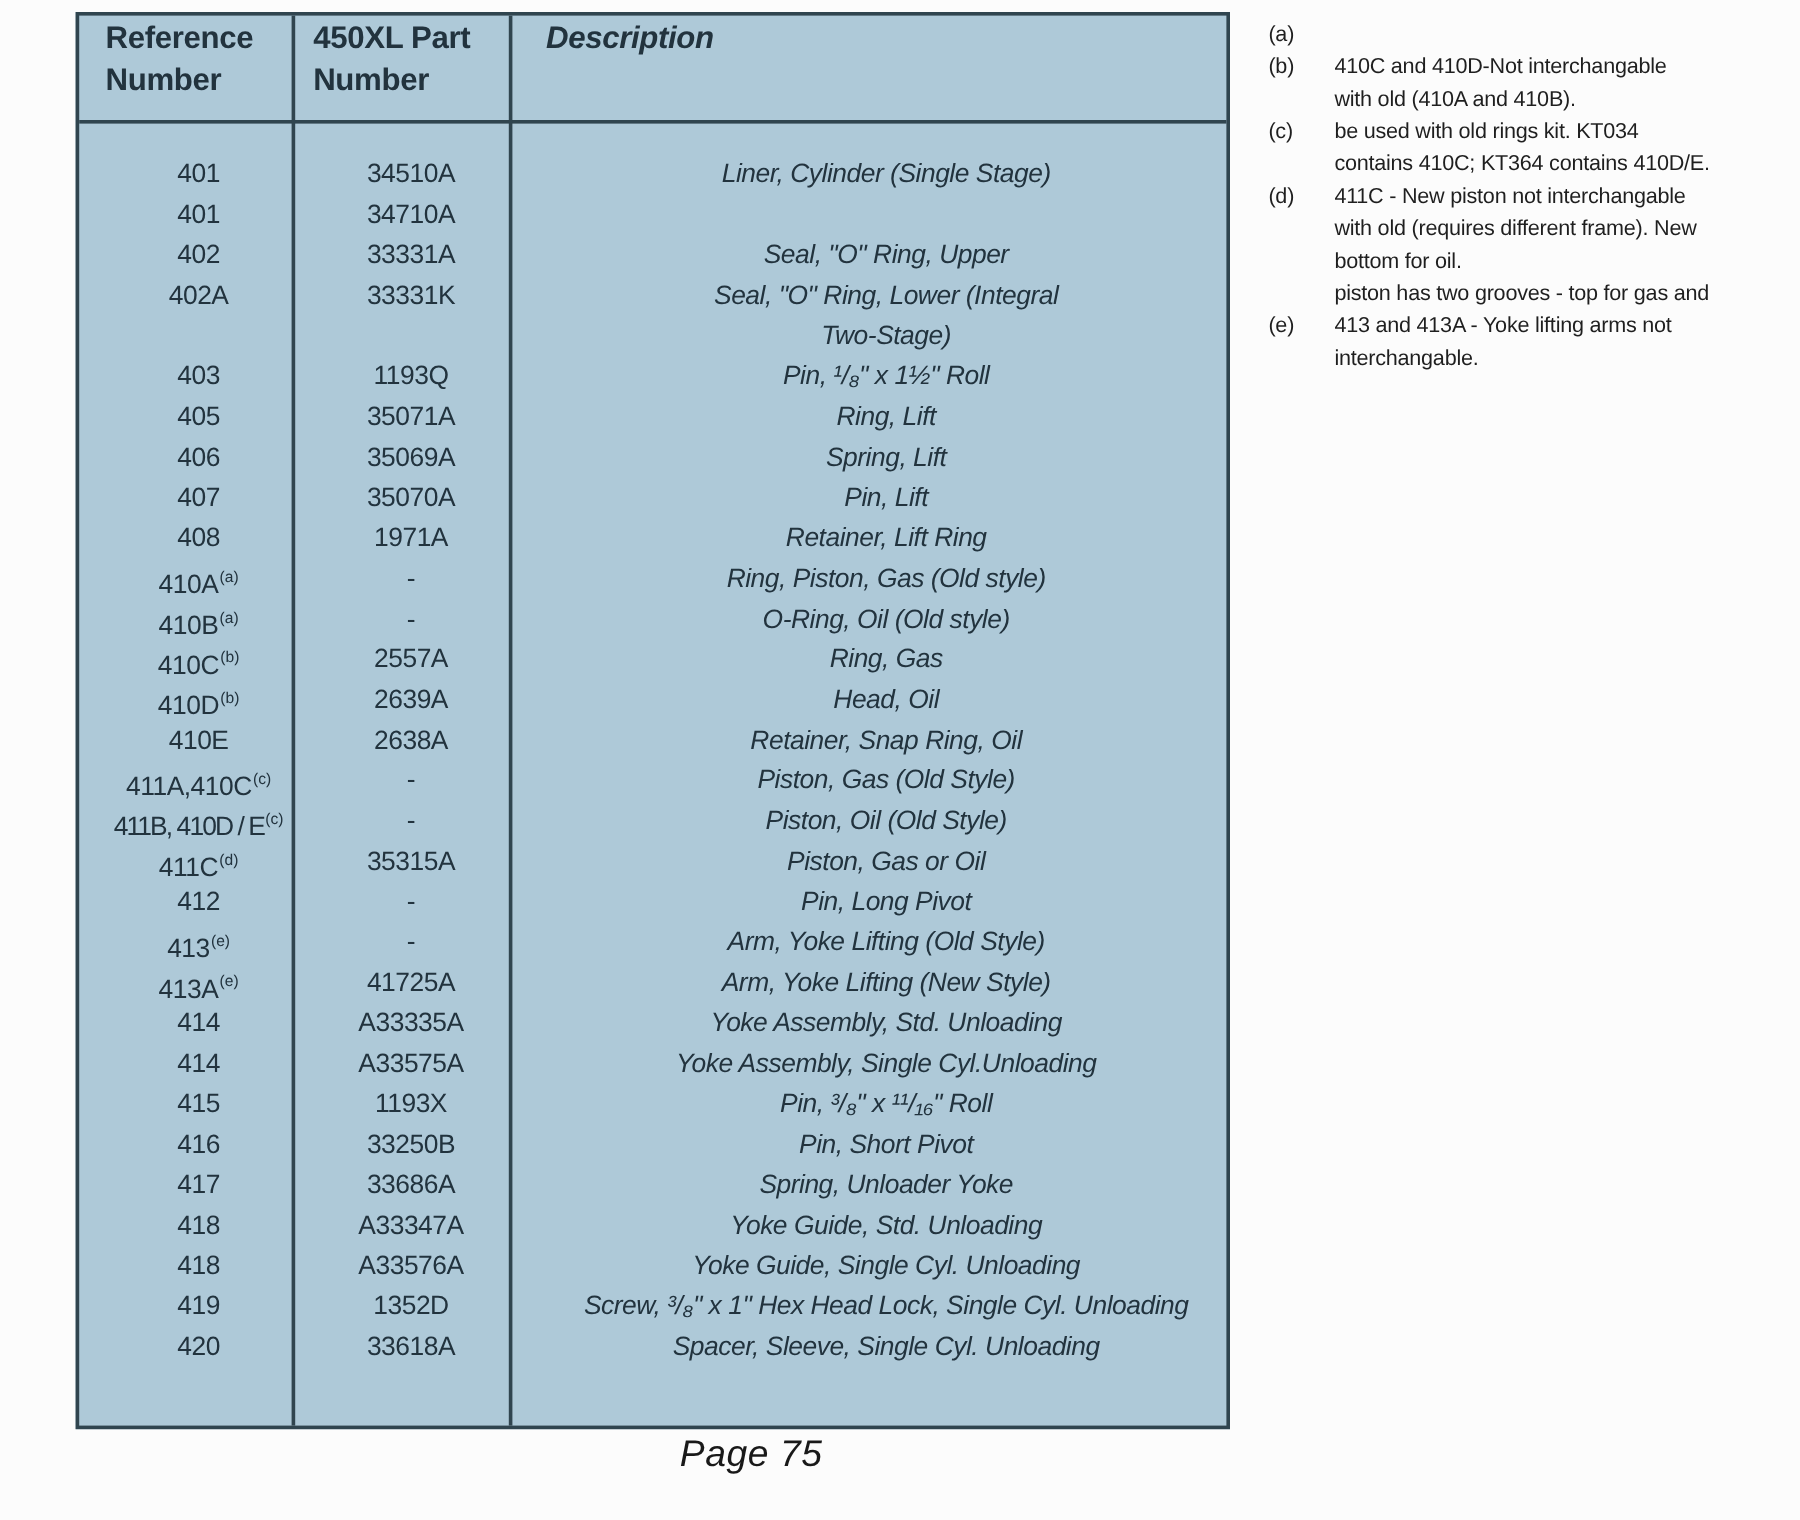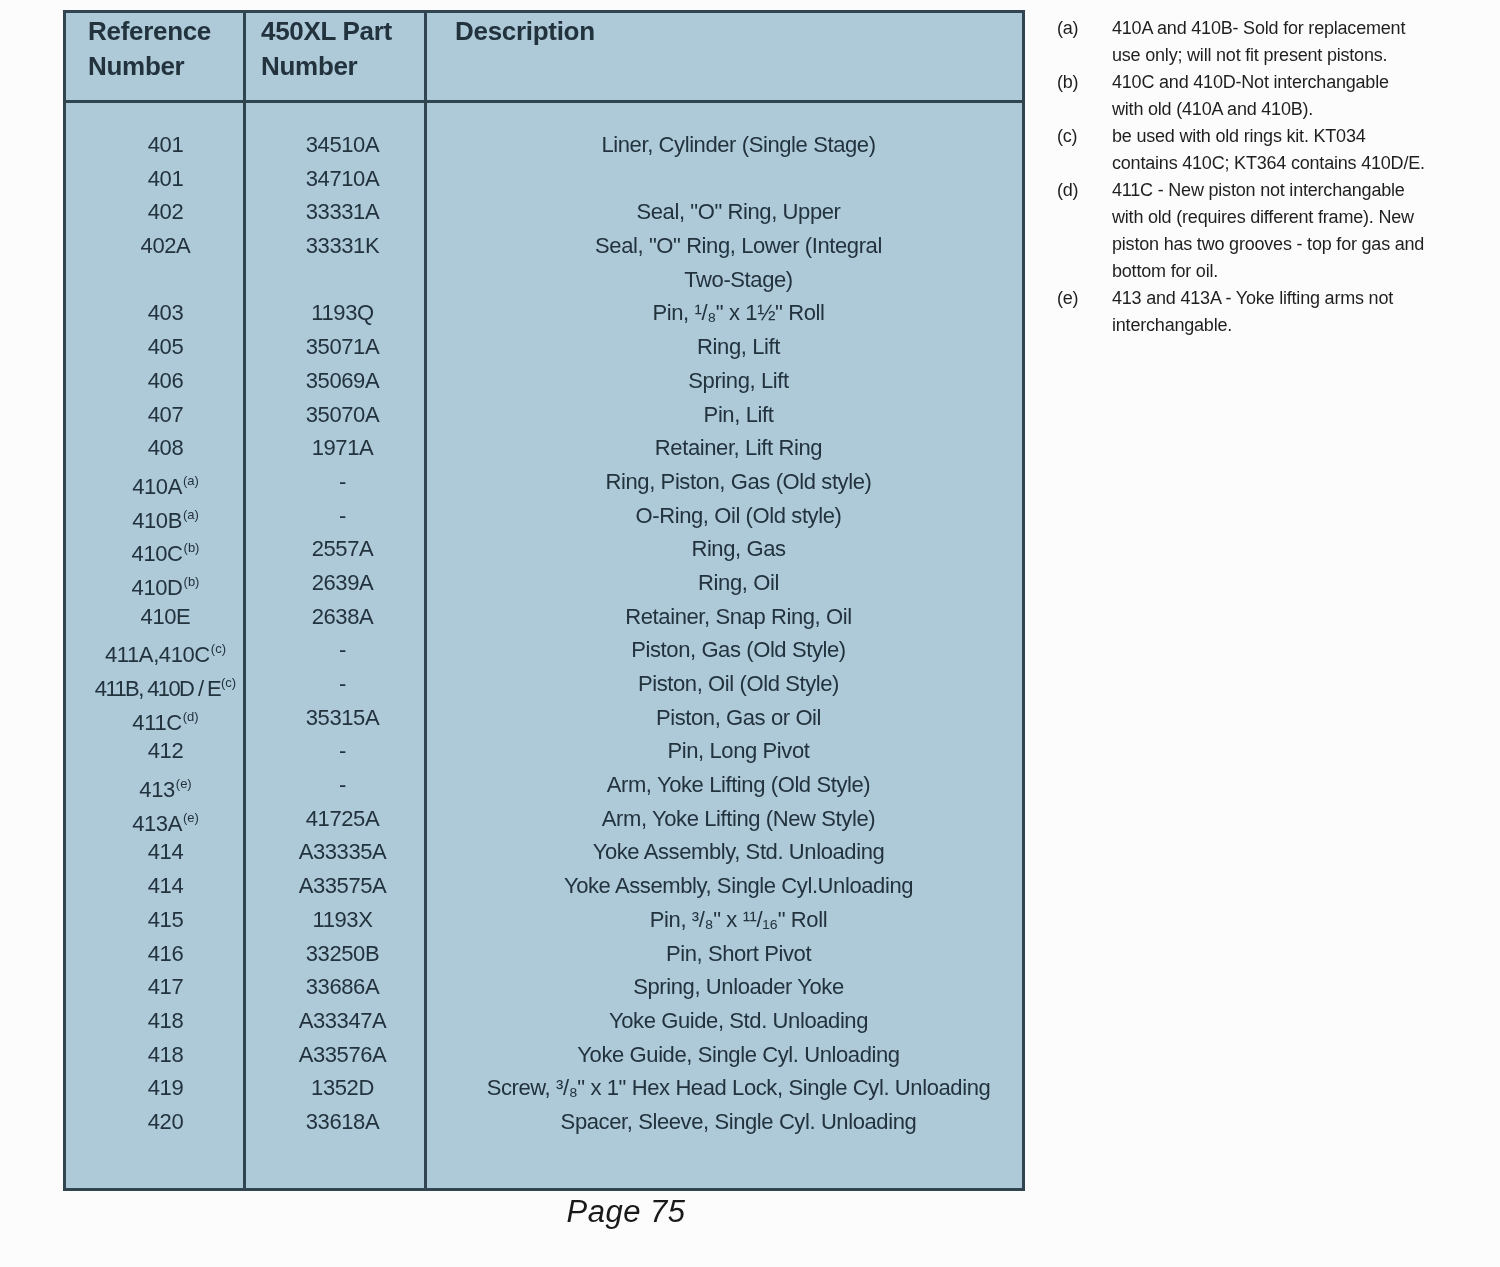--- a/index.html
+++ b/index.html
@@ -27,21 +27,21 @@
   .vline{position:absolute;top:0;bottom:0;width:3px;background:var(--border);}
   .vline.v1{left:177px;}
   .vline.v2{left:358px;}
 
   .grid{display:grid;grid-template-columns:177px 181px 598px;}
 
   .thead{height:90px;border-bottom:3px solid var(--border);padding-top:1px;}
   .th{font-weight:bold;font-size:26px;line-height:35px;letter-spacing:-0.3px;}
   .c1{padding-left:22px;}
   .c2{padding-left:18px;}
-  .c3{padding-left:31px;}
+  .c3{padding-left:31px;font-style:italic;}
 
   .rows{padding-top:25px;}
   .row{height:33.7px;text-align:center;}
   .cell{
     font-size:22px;line-height:33.7px;letter-spacing:-0.4px;
     white-space:nowrap;overflow:visible;
   }
   .cell sup{
     font-size:13px;letter-spacing:0;margin-left:1px;
     position:relative;top:-1px;
@@ -145,21 +145,21 @@
         <div class="cell c3">O-Ring, Oil (Old style)</div>
       </div>
       <div class="row grid">
         <div class="cell c1"><span>410C</span><sup>(b)</sup></div>
         <div class="cell c2">2557A</div>
         <div class="cell c3">Ring, Gas</div>
       </div>
       <div class="row grid">
         <div class="cell c1"><span>410D</span><sup>(b)</sup></div>
         <div class="cell c2">2639A</div>
-        <div class="cell c3">Ring, Oil</div>
+        <div class="cell c3">Head, Oil</div>
       </div>
       <div class="row grid">
         <div class="cell c1"><span>410E</span></div>
         <div class="cell c2">2638A</div>
         <div class="cell c3">Retainer, Snap Ring, Oil</div>
       </div>
       <div class="row grid">
         <div class="cell c1"><span>411A,410C</span><sup>(c)</sup></div>
         <div class="cell c2">-</div>
         <div class="cell c3">Piston, Gas (Old Style)</div>
@@ -233,46 +233,42 @@
         <div class="cell c1"><span>420</span></div>
         <div class="cell c2">33618A</div>
         <div class="cell c3">Spacer, Sleeve, Single Cyl. Unloading</div>
       </div>
     </div>
 </div>
 
 <div class="footnotes">
     <div class="fn">
       <div class="fn-label">(a)</div>
-      <div class="fn-text">
-        <div>410A and 410B- Sold for replacement</div>
-        <div>use only; will not fit present pistons.</div>
-      </div>
     </div>
     <div class="fn">
       <div class="fn-label">(b)</div>
       <div class="fn-text">
         <div>410C and 410D-Not interchangable</div>
         <div>with old (410A and 410B).</div>
       </div>
     </div>
     <div class="fn">
       <div class="fn-label">(c)</div>
       <div class="fn-text">
         <div>be used with old rings kit. KT034</div>
         <div>contains 410C; KT364 contains 410D/E.</div>
       </div>
     </div>
     <div class="fn">
       <div class="fn-label">(d)</div>
       <div class="fn-text">
         <div>411C - New piston not interchangable</div>
         <div>with old (requires different frame). New</div>
+        <div>bottom for oil.</div>
         <div>piston has two grooves - top for gas and</div>
-        <div>bottom for oil.</div>
       </div>
     </div>
     <div class="fn">
       <div class="fn-label">(e)</div>
       <div class="fn-text">
         <div>413 and 413A - Yoke lifting arms not</div>
         <div>interchangable.</div>
       </div>
     </div>
   </div>

